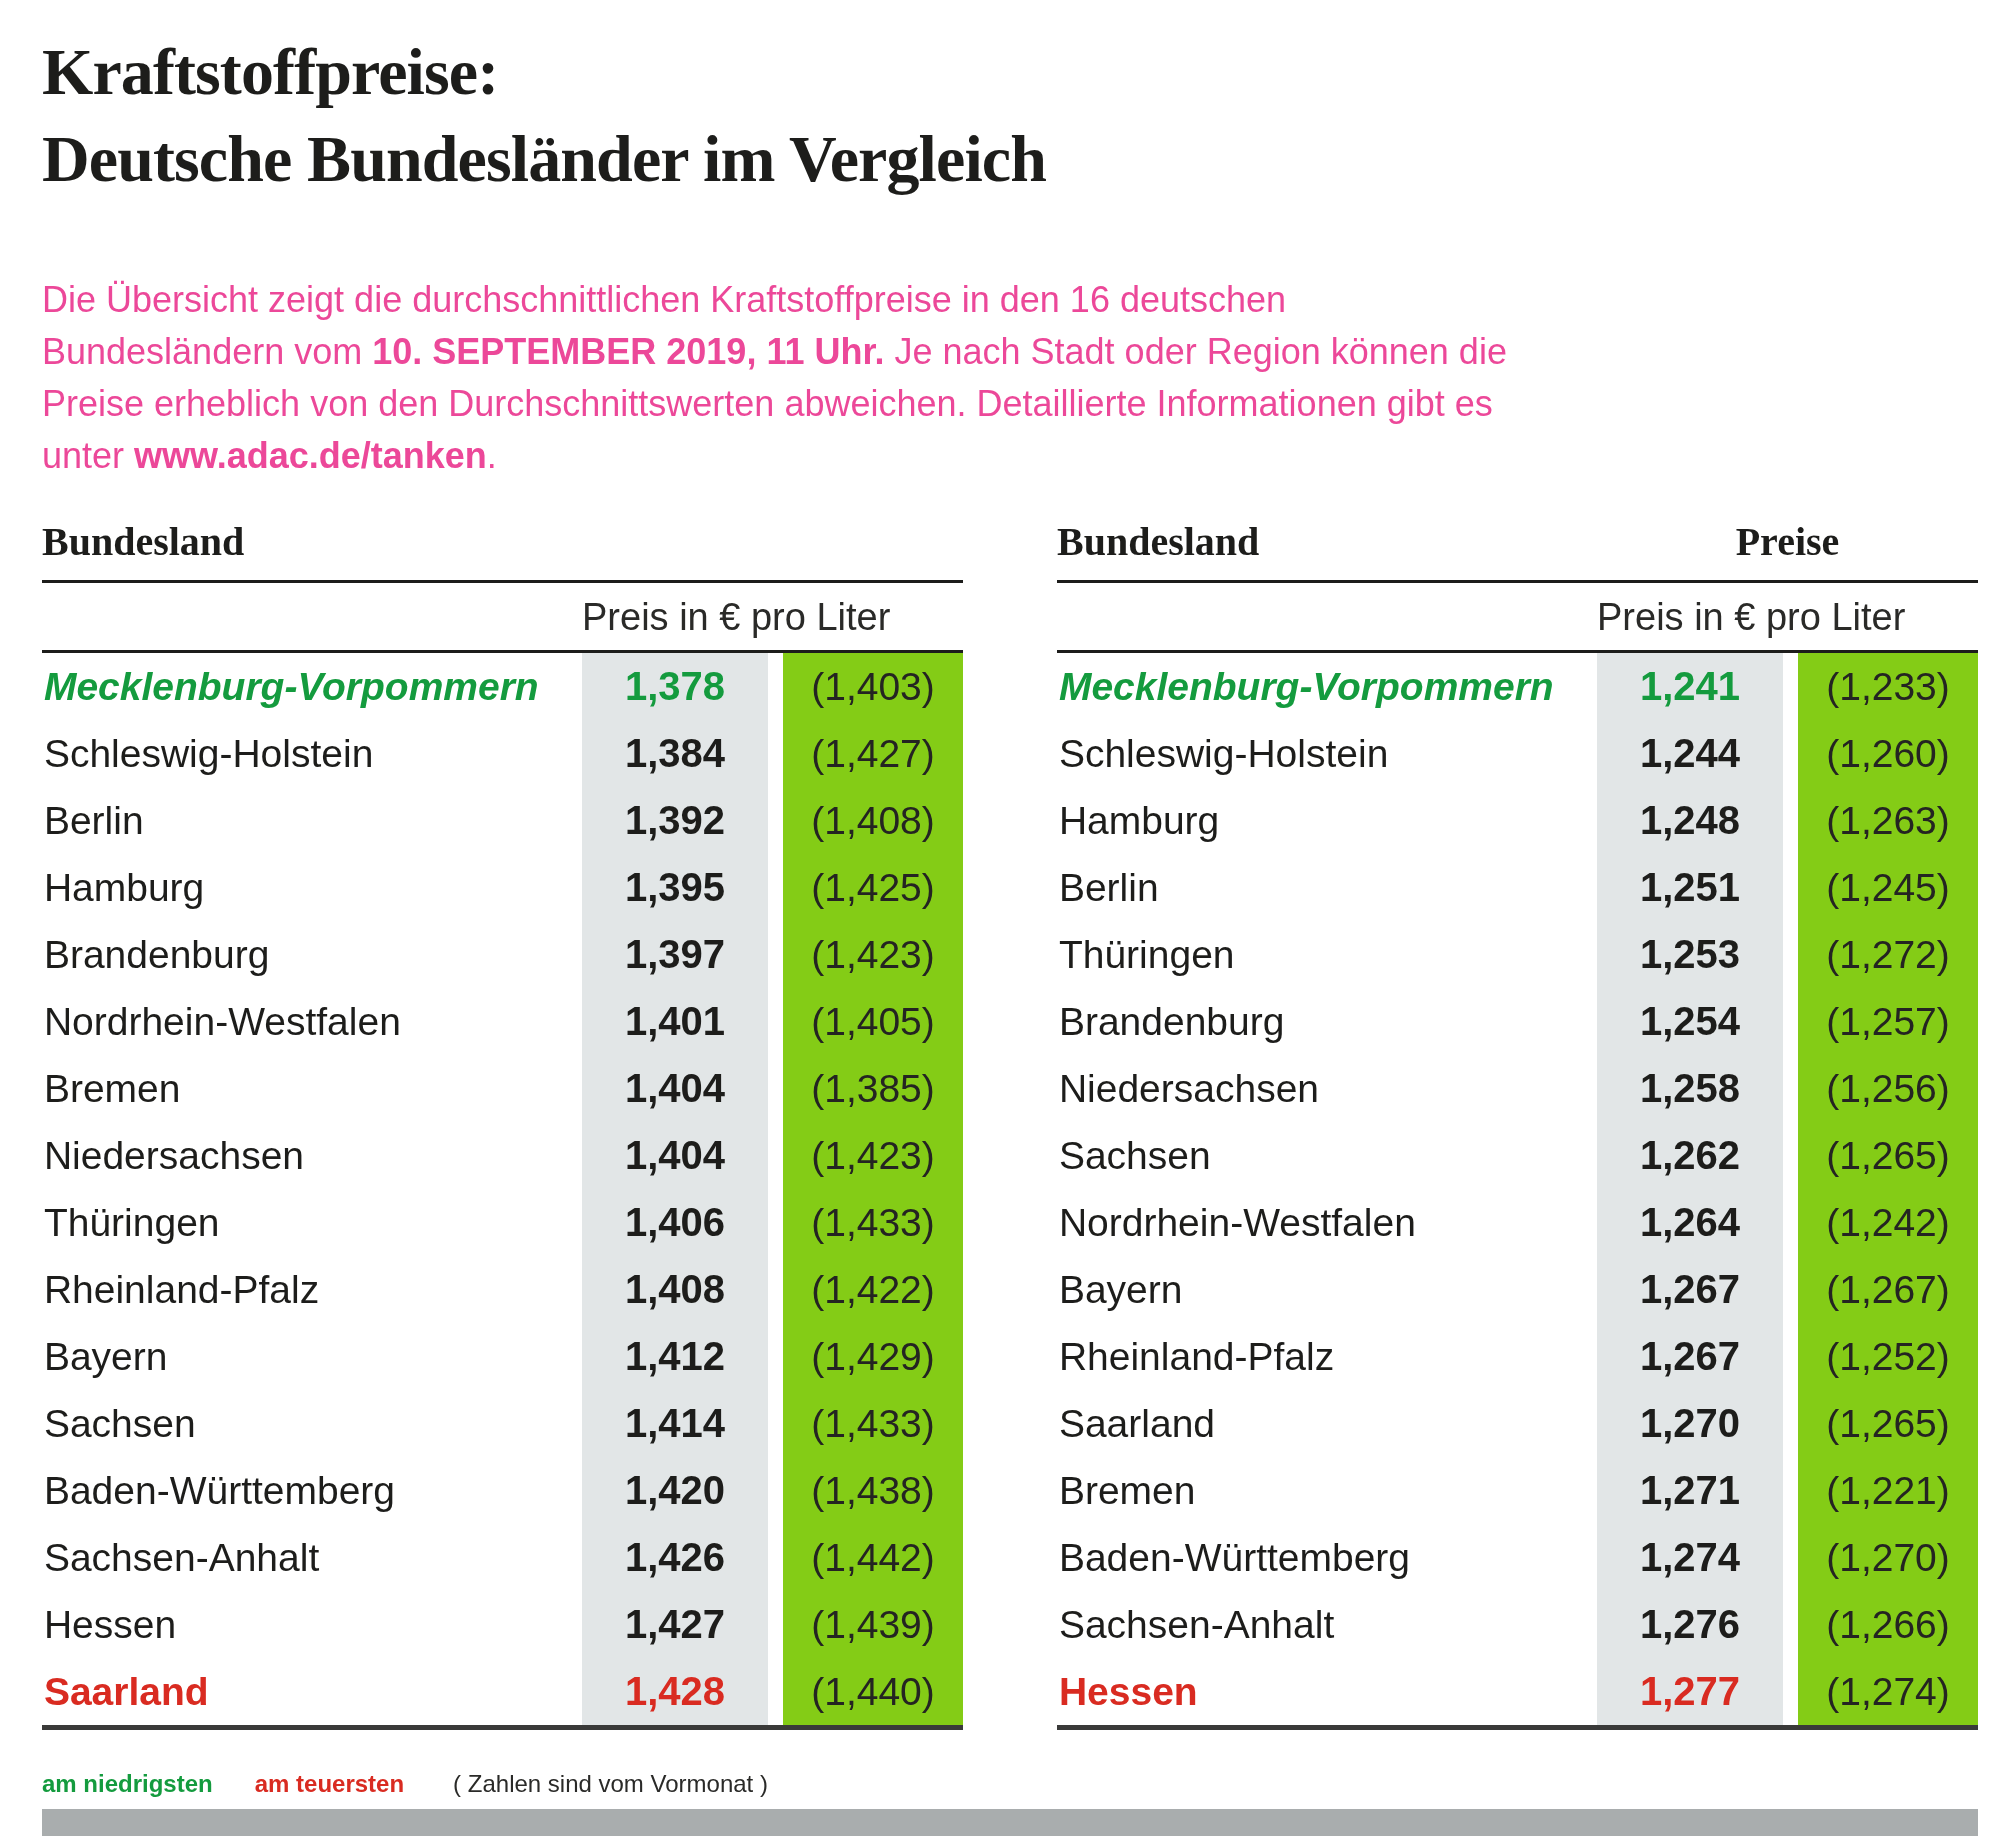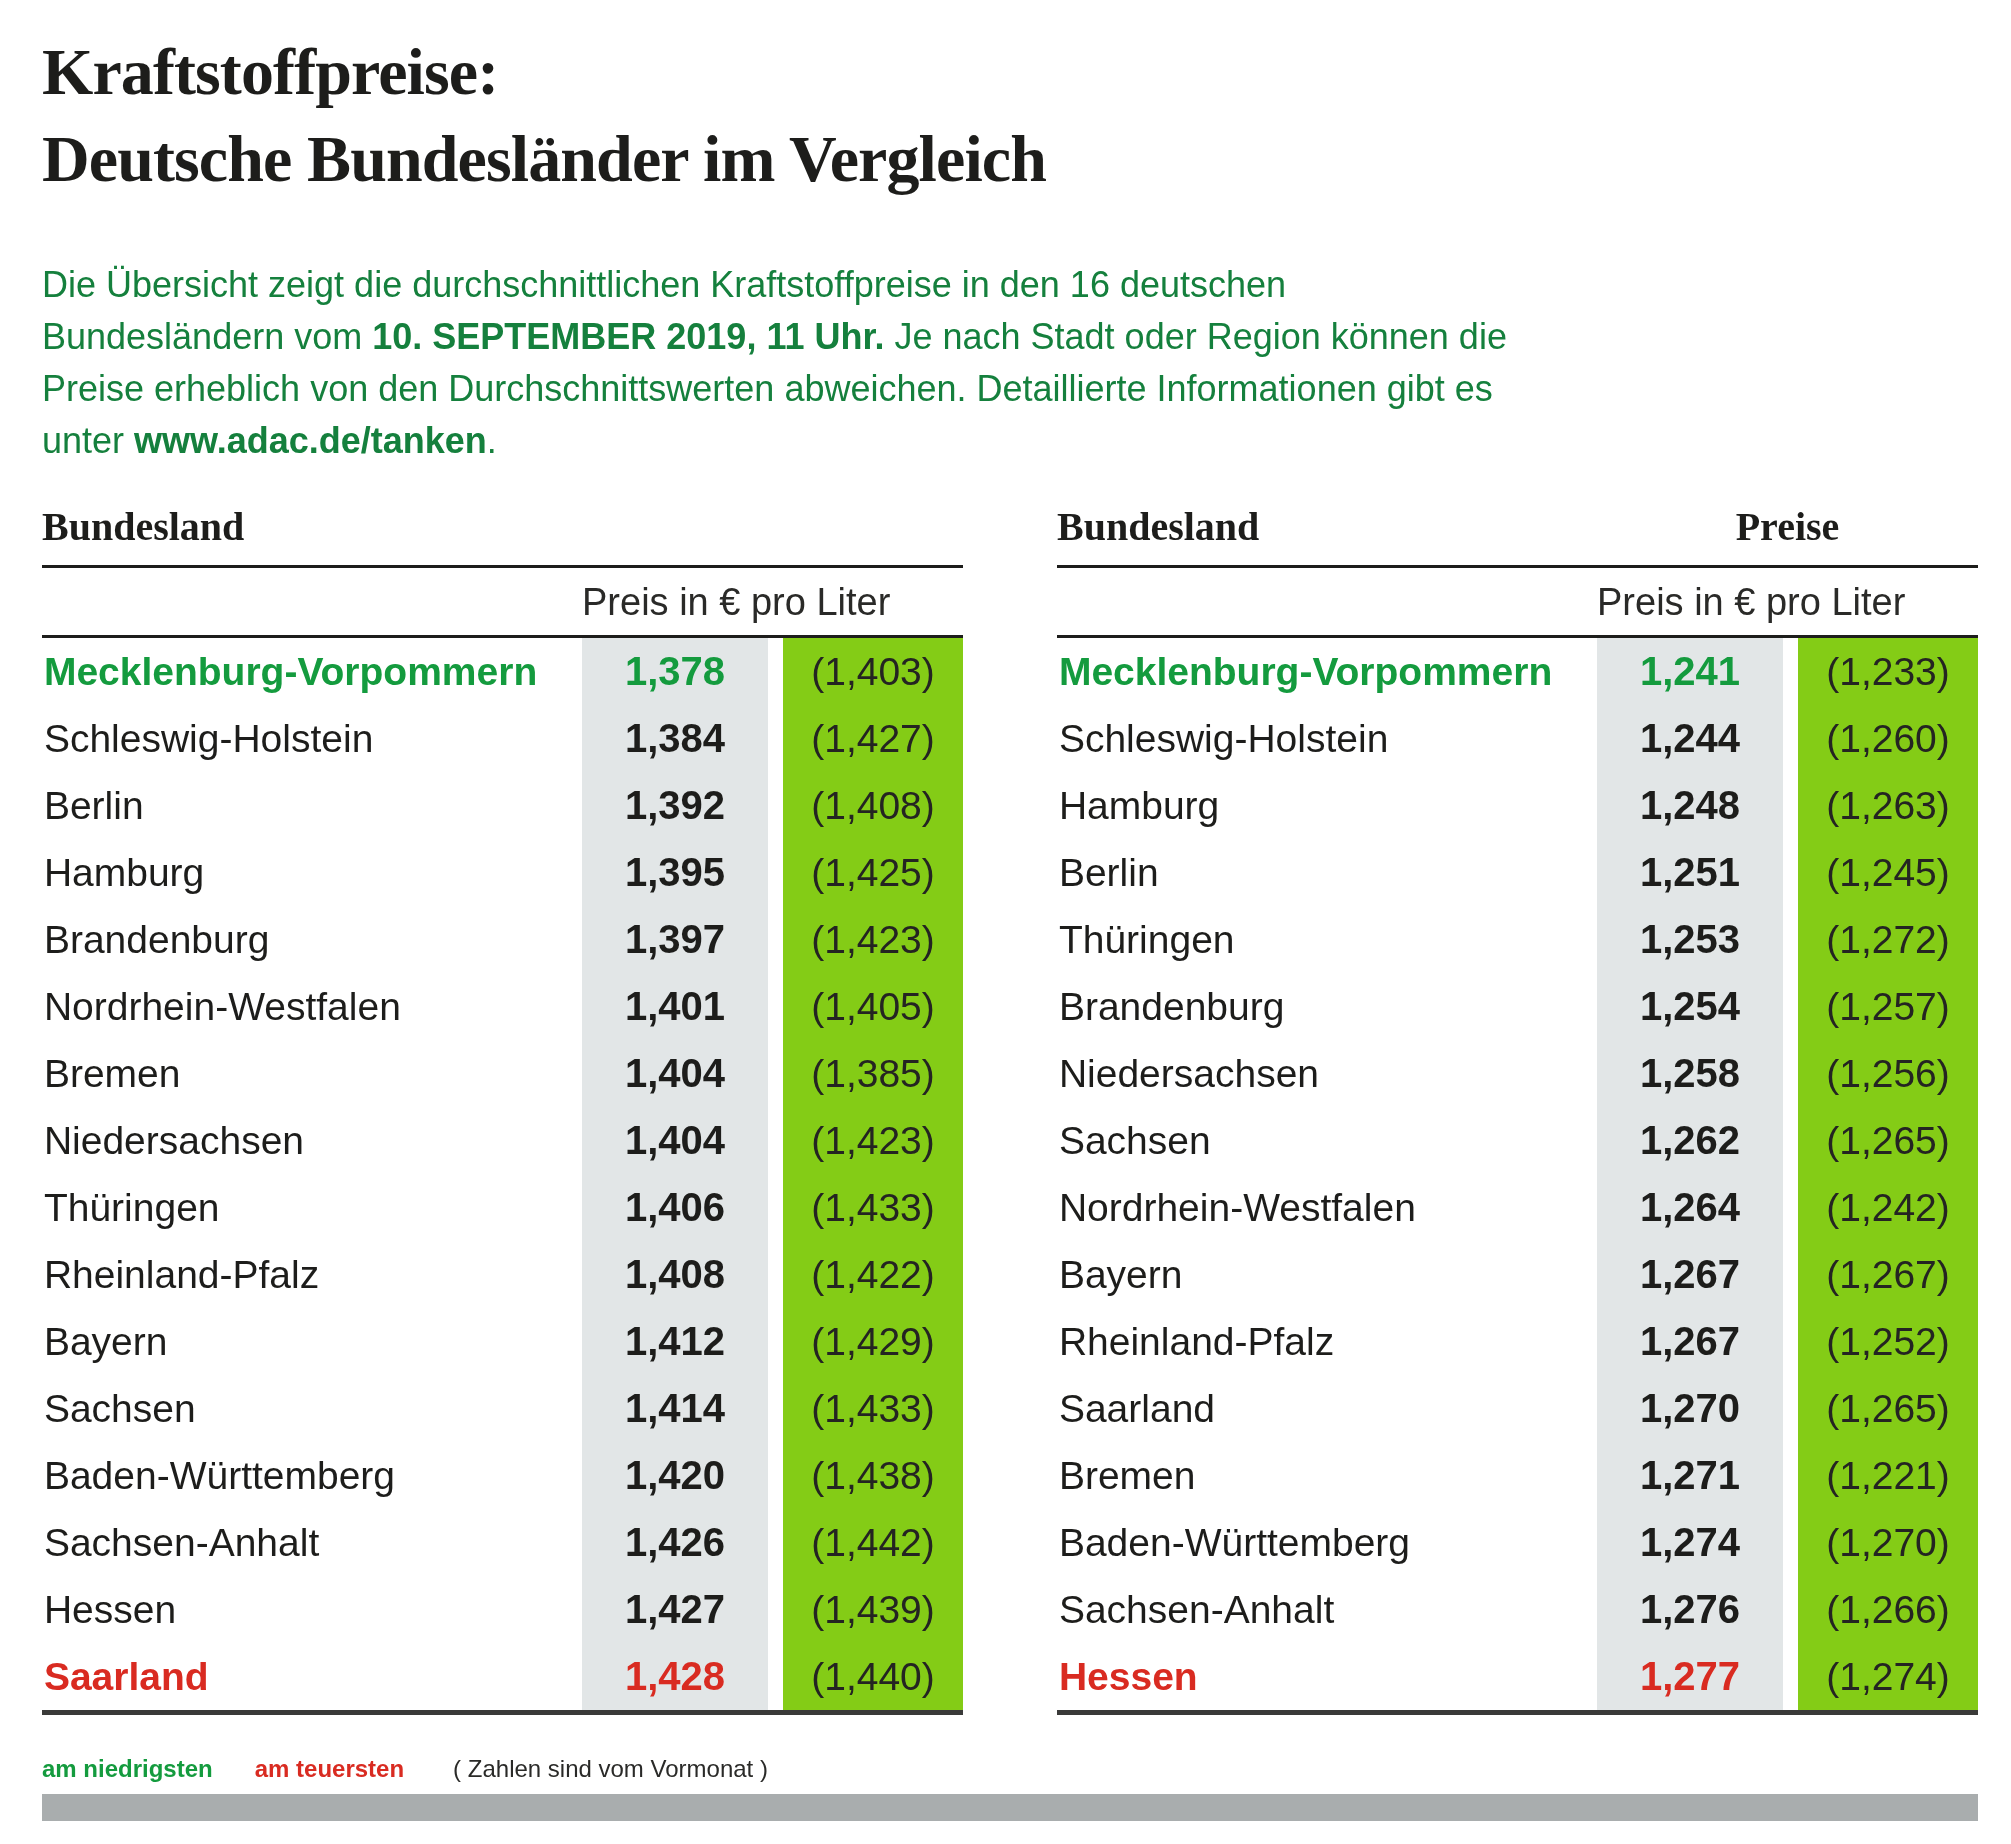--- a/index.html
+++ b/index.html
@@ -17,25 +17,25 @@
   .title{
     font-family:"Liberation Serif",serif;
     font-weight:bold;
     font-size:66px;
     line-height:87px;
     letter-spacing:-0.9px;
     color:#1d1d1b;
   }
   
   .intro{
-    margin-top:57px;
+    margin-top:72px;
     width:1476px;
     font-size:36px;
     line-height:52px;
-    color:#15803d;
+    color:#ec4899;
   }
   .intro b{font-weight:bold;}
   
   .tables{
     margin-top:28px;
     display:flex;
     gap:94px;
   }
   .table{flex:1 1 0;min-width:0;}
   .thead1{
@@ -73,21 +73,21 @@
     font-size:40px;
   }
   .cell.gap{background:#fff;}
   .cell.paren{
     background:#84cc16;
     justify-content:center;
     font-size:39px;
     color:#242422;
   }
   .trow.lowest .name,.trow.lowest .val{color:#149b3e;}
-  .trow.lowest .name{font-weight:bold;}
+  .trow.lowest .name{font-weight:bold;font-style:italic;}
   .trow.highest .name,.trow.highest .val{color:#d92b21;}
   .trow.highest .name{font-weight:bold;}
   .rule-bottom{height:4.7px;background:#3a3a39;}
   
   .legend{
     margin-top:40px;
     display:flex;
     align-items:baseline;
     font-size:24px;
   }

